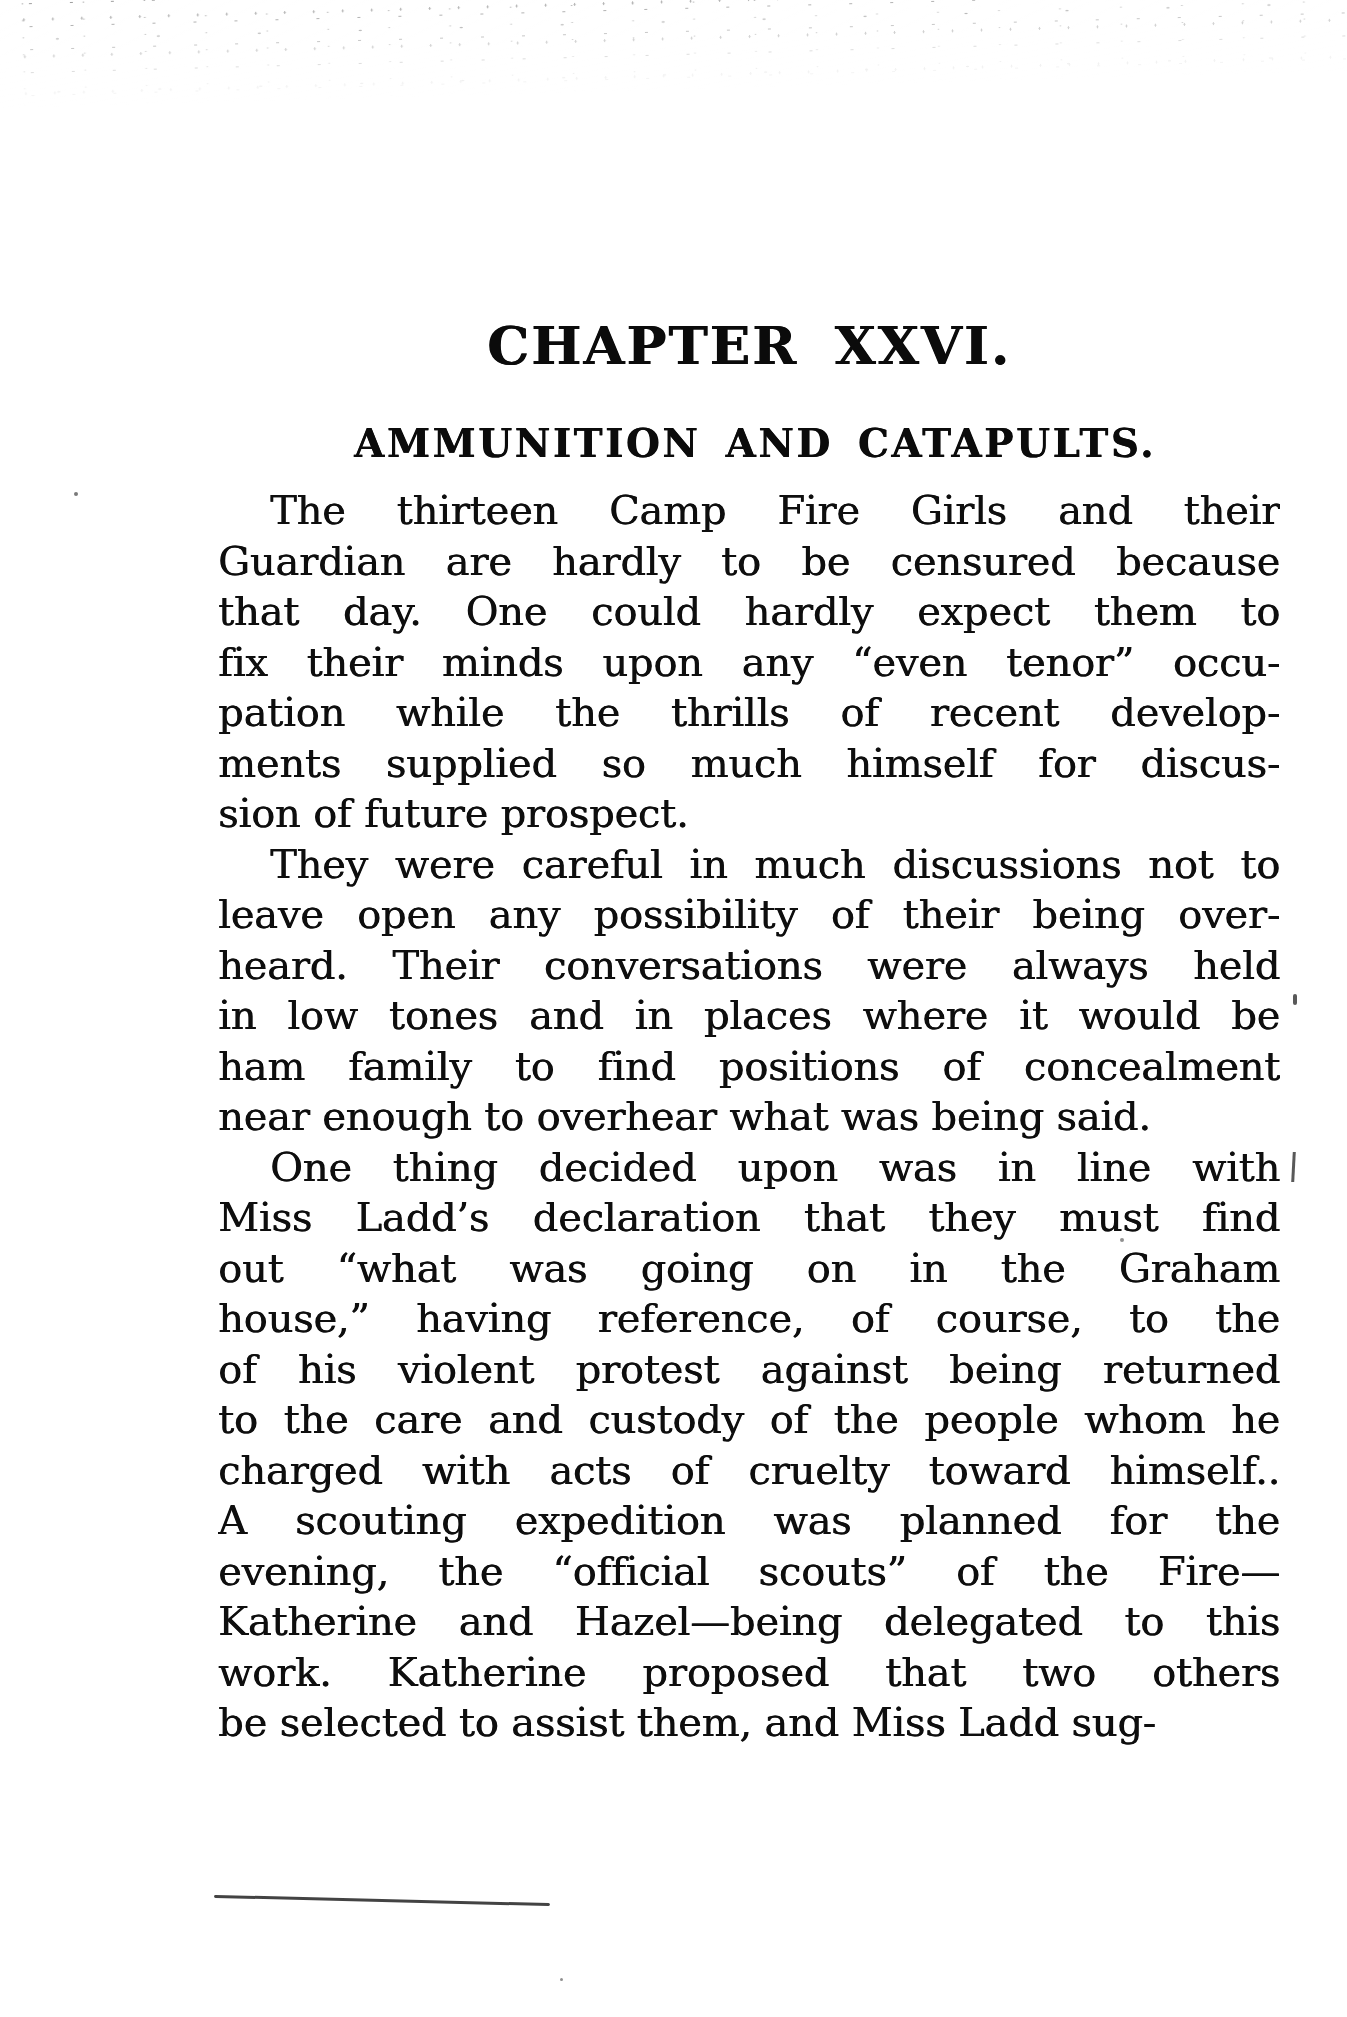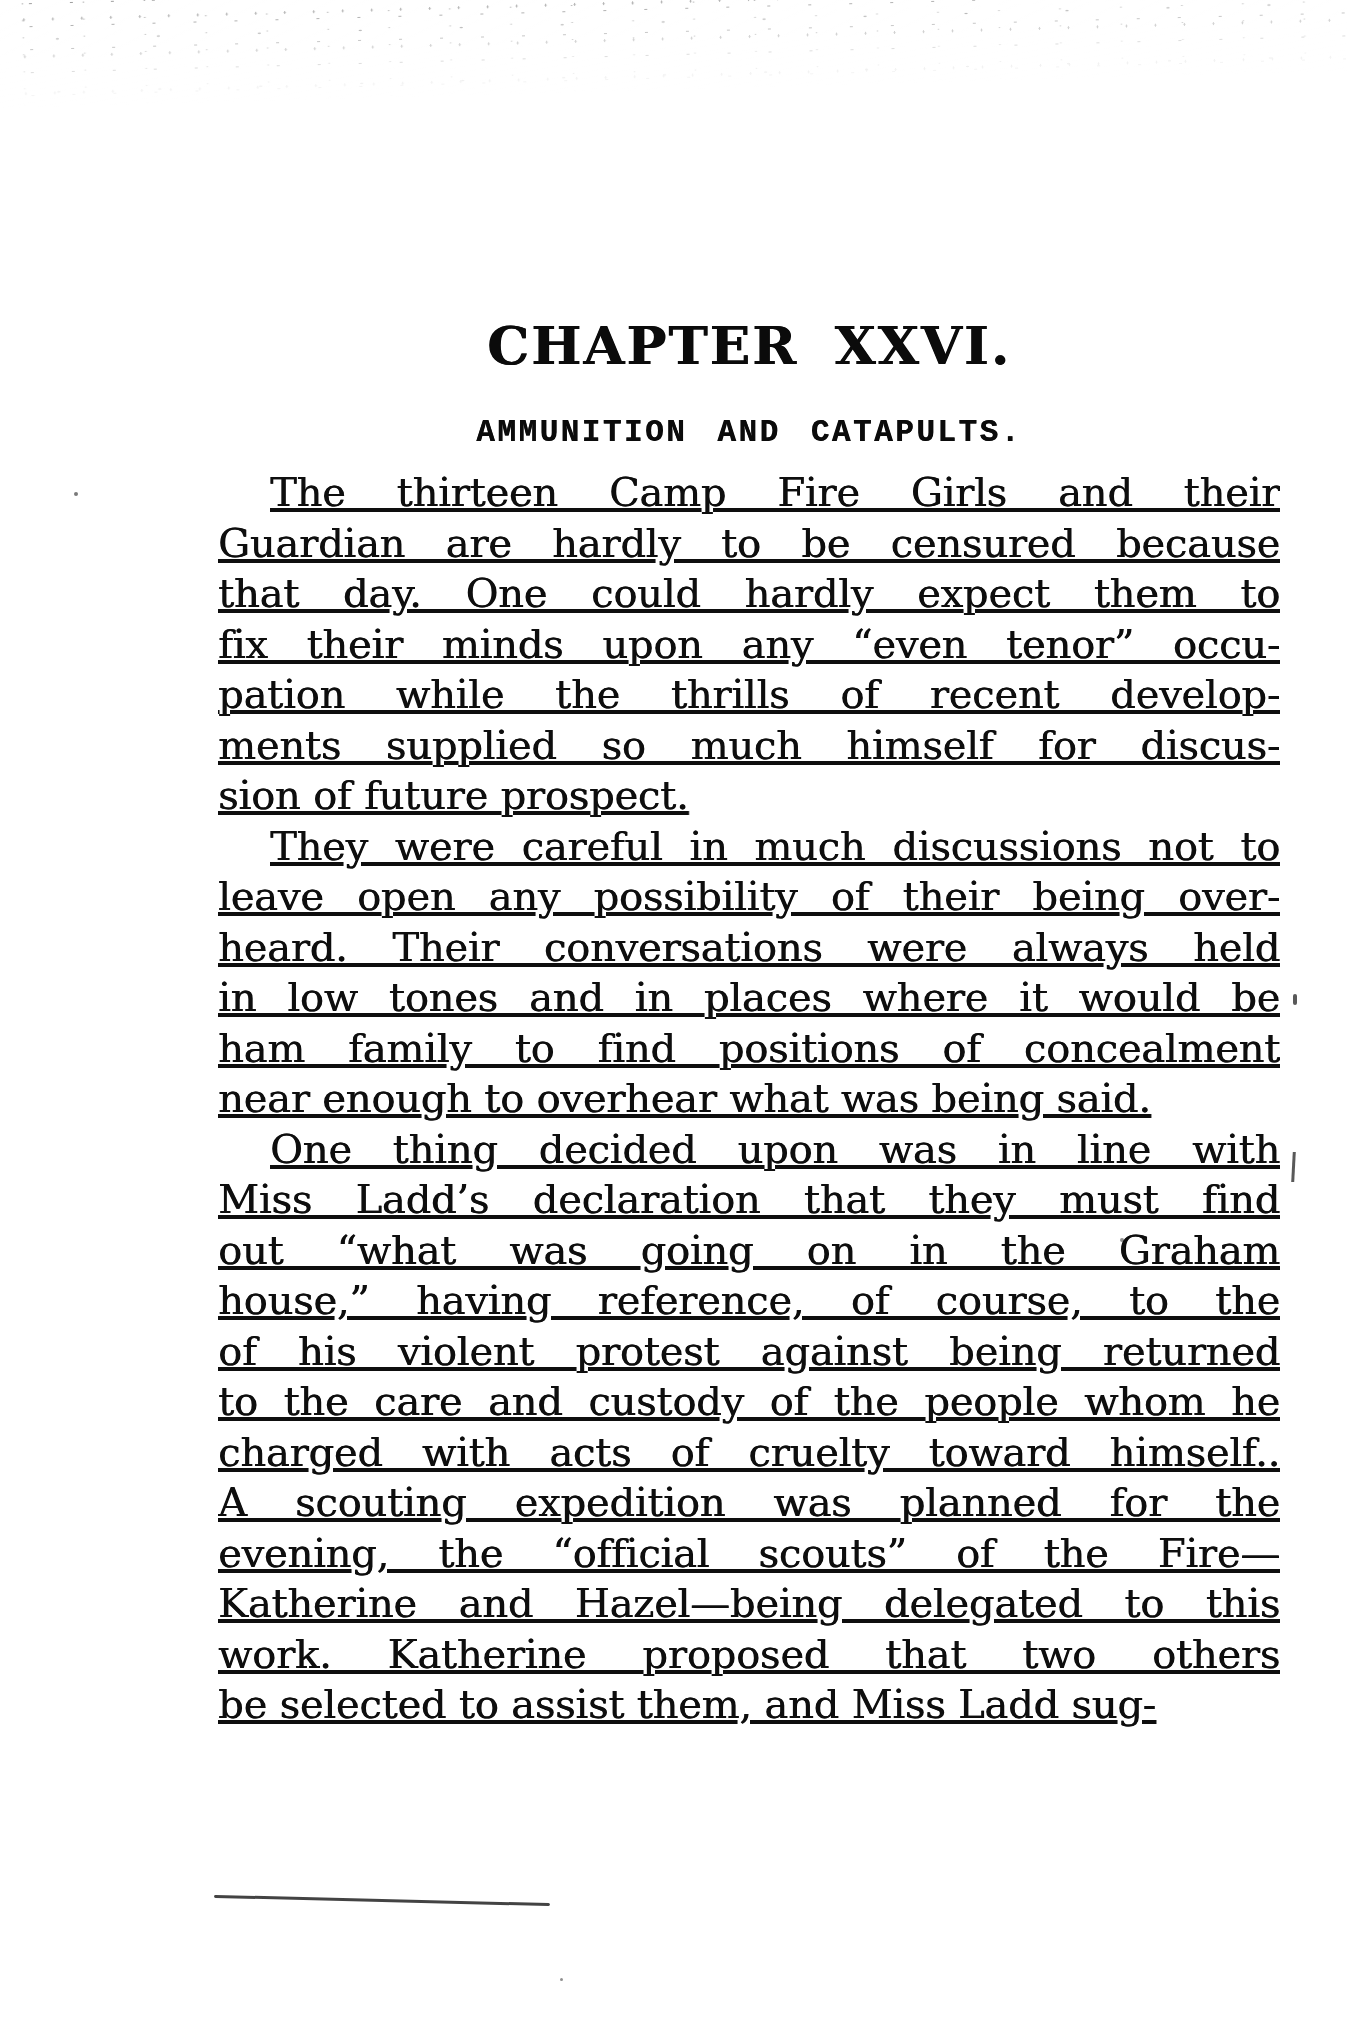--- a/index.html
+++ b/index.html
@@ -38,35 +38,33 @@
   .heading {
     position:absolute; left:218px; top:316px; width:1062px;
     margin:0; text-align:center;
     font-size:53px; font-weight:bold; line-height:1.1;
     letter-spacing:2px; word-spacing:16px;
     color:#0b0b0b;
     text-shadow:0.6px 0 0 currentColor;
   }
   .subtitle {
     position:absolute; left:218px; top:416px; width:1062px;
-    margin:0; text-align:center;
-    font-size:31px; font-weight:bold; line-height:1.1;
+    margin:6px; text-align:center;
+    font-size:39px; font-weight:bold; line-height:1.1;
     letter-spacing:2.5px; word-spacing:9px;
     color:#0b0b0b;
     text-shadow:0.4px 0 0 currentColor;
-    font-family:Liberation Mono, monospace;
   }
 
   .body-text {
-    position:absolute; left:218px; top:467px; width:1062px;
+    position:absolute; left:218px; top:485px; width:1062px;
     font-size:40px; line-height:50.5px;
     letter-spacing:-0.2px;
     color:#0e0e0e;
     text-shadow:0.55px 0 0 currentColor; 
-    text-decoration:underline;
   }
   .line { height:50.5px; overflow:hidden; }
   .line.just { text-align:justify; text-align-last:justify; }
   .line.indent { text-indent:52px; }
 
   
   .artifact { position:absolute; background:#222; opacity:0.75; }
   .art-tick    { left:1292px; top:1152px; width:3px;  height:30px; transform:rotate(3deg); }
   .art-quote   { left:1293px; top:994px;  width:4px;  height:11px; border-radius:2px; }
   .art-smudge  { left:214px;  top:1899px; width:336px; height:3px; transform:rotate(1.4deg); border-radius:2px; opacity:0.85; }

